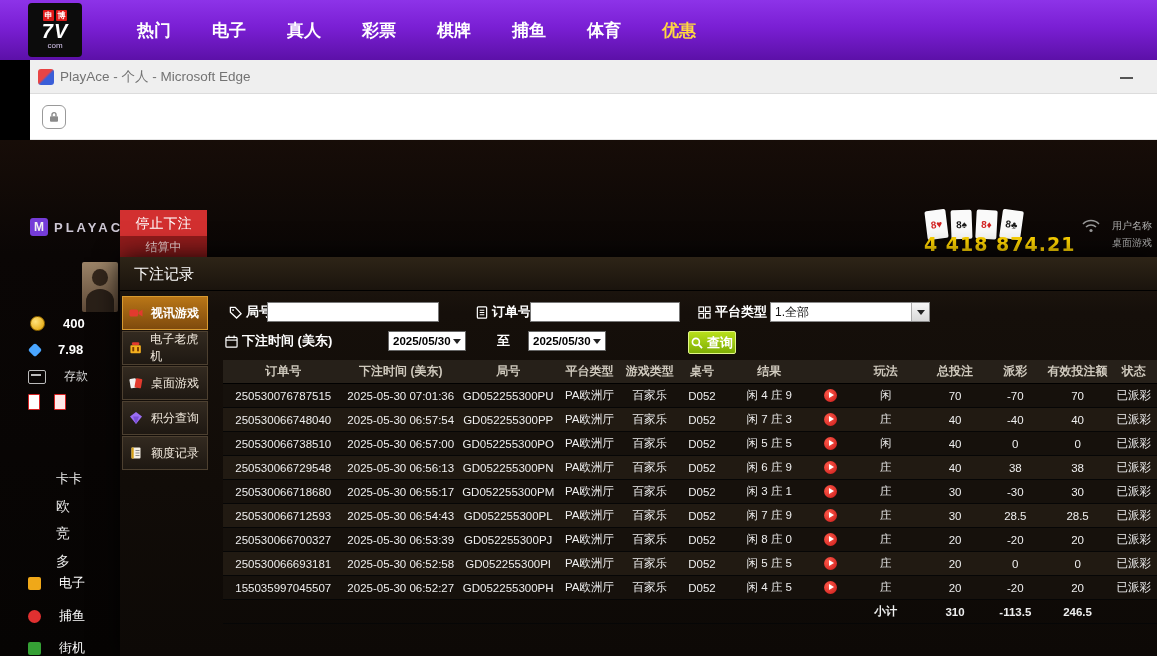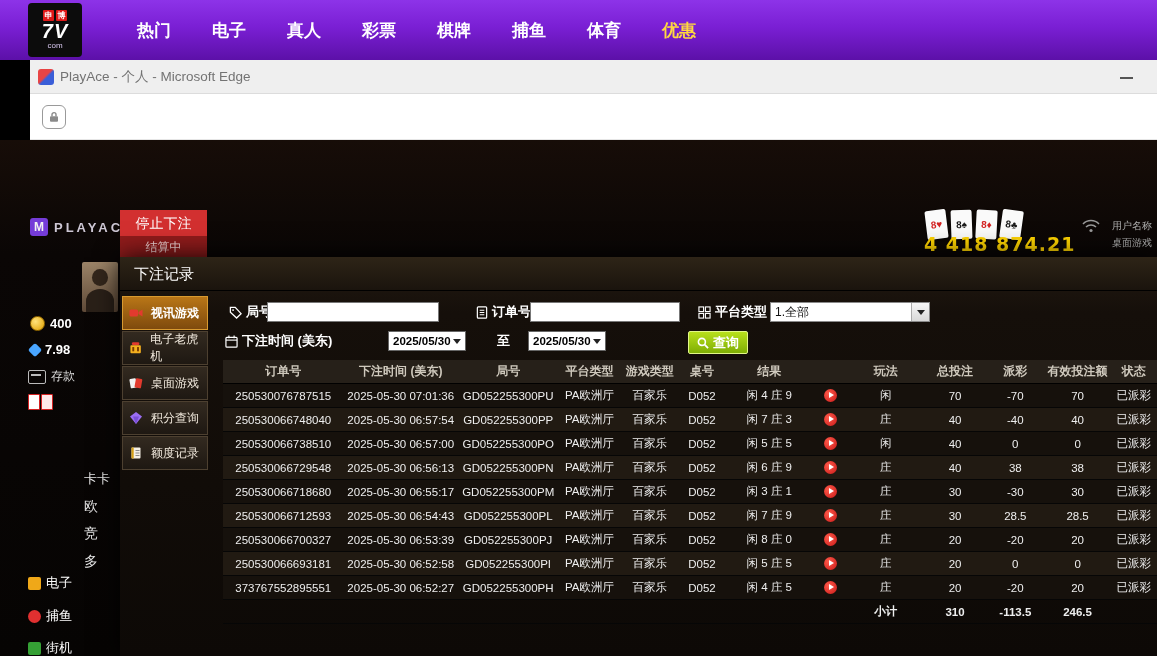--- a/index.html
+++ b/index.html
@@ -54,29 +54,29 @@
   .suit-red{color:#d42222;} .suit-black{color:#1a1a1a;}
   #balance-digits{position:absolute;left:924px;top:93px;color:#ffd400;font-size:19px;font-weight:bold;
     letter-spacing:1px;font-family:"DejaVu Sans",sans-serif;}
   #wifi{position:absolute;left:1082px;top:79px;}
   #acct-labels{position:absolute;right:5px;top:78px;text-align:left;color:#b0b0b0;font-size:10px;line-height:17px;font-family:Liberation Mono, monospace;}
   #avatar{position:absolute;left:82px;top:122px;width:36px;height:50px;border-radius:2px;overflow:hidden;
     background:linear-gradient(180deg,#9c8468,#5f4a38);}
   #avatar::before{content:"";position:absolute;left:10px;top:7px;width:16px;height:17px;border-radius:50%;background:#33261b;}
   #avatar::after{content:"";position:absolute;left:4px;top:27px;width:28px;height:24px;
     border-radius:50% 50% 0 0;background:#2a2018;}
-  .frag-row{position:absolute;display:flex;align-items:center;gap:5px;color:#fff;font-size:13px;font-weight:bold;}
+  .frag-row{position:absolute;display:flex;align-items:center;gap:18px;color:#fff;font-size:13px;font-weight:bold;}
   .coin{width:13px;height:13px;border-radius:50%;border:1px solid #9a6d00;
     background:radial-gradient(circle at 35% 35%,#ffe27a,#e0a000);}
   .gem{width:10px;height:10px;background:#4aa6ff;transform:rotate(45deg);border-radius:2px;}
   .dep-icon{width:16px;height:12px;border:1px solid #bbb;border-radius:2px;position:relative;}
   .dep-icon::after{content:"";position:absolute;left:2px;top:3px;width:10px;border-top:2px solid #bbb;}
   .mini-card{width:10px;height:14px;background:#fff;border:1px solid #d42222;border-radius:1px;display:inline-block;}
   .mini-card+.mini-card{margin-left:-4px;background:#ffe9e9;}
-  .hall-tab{position:absolute;left:84px;color:#e8e8e8;font-size:14px;cursor:pointer;}
+  .hall-tab{position:absolute;left:56px;color:#e8e8e8;font-size:14px;cursor:pointer;}
   .bi-gold{width:13px;height:13px;background:#f0a818;border-radius:2px;}
   .bi-red{width:13px;height:13px;background:#e03030;border-radius:50%;}
   .bi-green{width:13px;height:13px;background:#35a035;border-radius:2px;}
 
   
   #modal{position:absolute;left:120px;top:257px;width:1037px;height:399px;
     background:linear-gradient(180deg,#241b12 0%,#150f0a 14%,#0d0906 100%);
     box-shadow:0 0 24px rgba(0,0,0,.9);}
   #modal-head{position:absolute;left:0;top:0;width:100%;height:34px;
     background:linear-gradient(180deg,#2e2417 0%,#1a140d 100%);border-bottom:1px solid #000;box-sizing:border-box;}
@@ -96,21 +96,21 @@
     padding:0 4px;box-sizing:border-box;}
   .fake-select{position:absolute;height:20px;background:#fff;border:1px solid #8a8a8a;display:flex;
     align-items:center;font-size:12px;color:#111;box-sizing:border-box;cursor:pointer;}
   .fake-select .val{flex:1;padding:0 4px;white-space:nowrap;overflow:hidden;}
   .fake-select .dd{width:17px;height:100%;background:linear-gradient(#f6f6f6,#d8d8d8);
     border-left:1px solid #aaa;display:flex;align-items:center;justify-content:center;}
   .caret{width:0;height:0;border-left:4px solid transparent;border-right:4px solid transparent;border-top:5px solid #222;}
   .date-btn{position:absolute;width:78px;height:20px;background:#fff;border:1px solid #666;display:flex;
     align-items:center;justify-content:space-between;padding:0 4px;box-sizing:border-box;
     font-size:11.5px;font-weight:bold;color:#000;cursor:pointer;}
-  #search-btn{position:absolute;left:465px;top:74px;width:60px;height:23px;border-radius:2px;
+  #search-btn{position:absolute;left:465px;top:74px;width:48px;height:23px;border-radius:2px;
     background:linear-gradient(180deg,#b8e01c,#7fae04);border:1px solid #e2f788;display:flex;
     align-items:center;justify-content:center;gap:4px;color:#fff;font-weight:bold;font-size:13px;
     cursor:pointer;box-sizing:border-box;}
 
   
   #bet-table{position:absolute;left:0;top:103px;width:934px;border-collapse:collapse;table-layout:fixed;}
   #bet-table th{height:21px;font-size:12px;color:#cfc9bd;font-weight:bold;background:#262019;
     border-bottom:1px solid #000;overflow:hidden;white-space:nowrap;}
   #bet-table td{height:21px;font-size:11.5px;color:#eeeeee;text-align:center;border-bottom:1px solid #060606;
     overflow:hidden;white-space:nowrap;}
@@ -500,21 +500,21 @@
             <td>D052</td>
             <td>闲 5 庄 5</td>
             <td><span class="play-btn"></span></td>
             <td>庄</td>
             <td>20</td>
             <td class="zero">0</td>
             <td>0</td>
             <td class="status">已派彩</td>
           </tr>
           <tr class="odd">
-            <td>373767552895551</td>
+            <td>155035997045507</td>
             <td>2025-05-30 06:52:27</td>
             <td>GD052255300PH</td>
             <td>PA欧洲厅</td>
             <td>百家乐</td>
             <td>D052</td>
             <td>闲 4 庄 5</td>
             <td><span class="play-btn"></span></td>
             <td>庄</td>
             <td>20</td>
             <td class="neg">-20</td>

